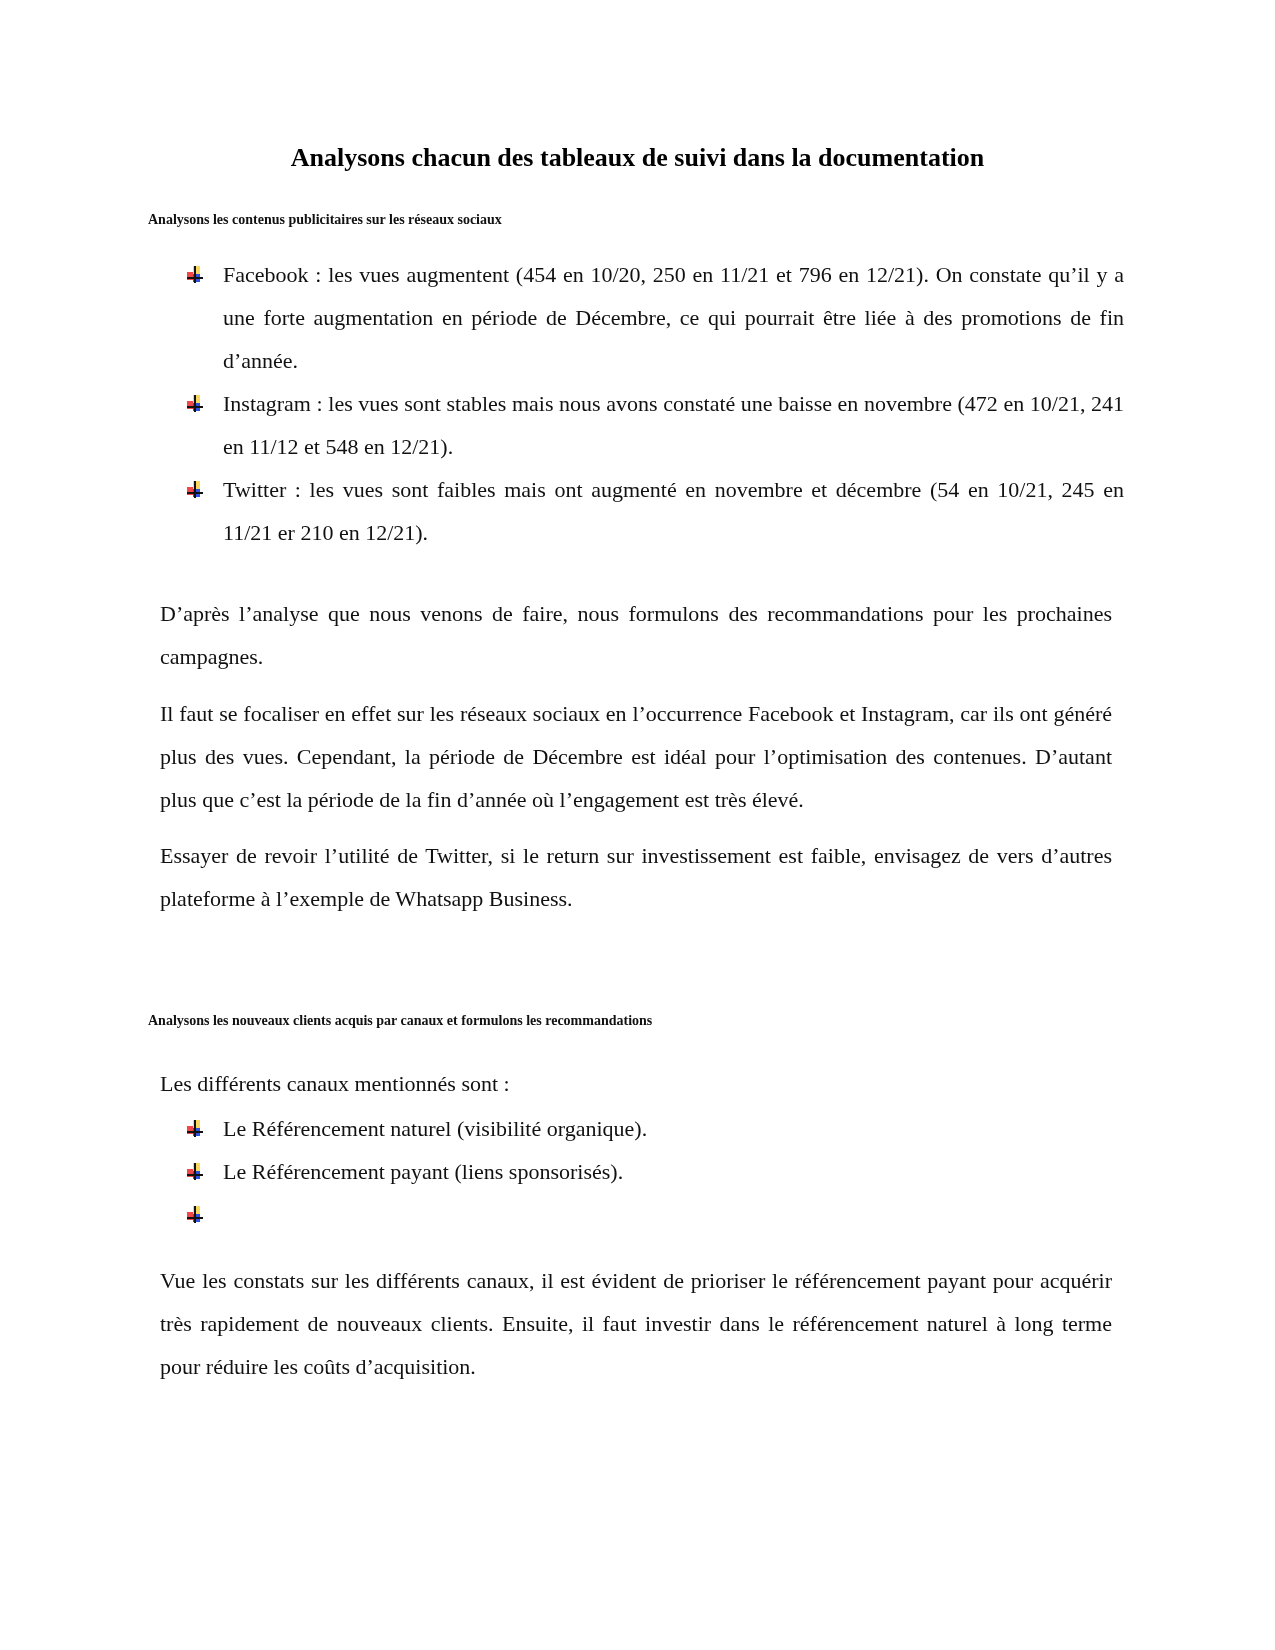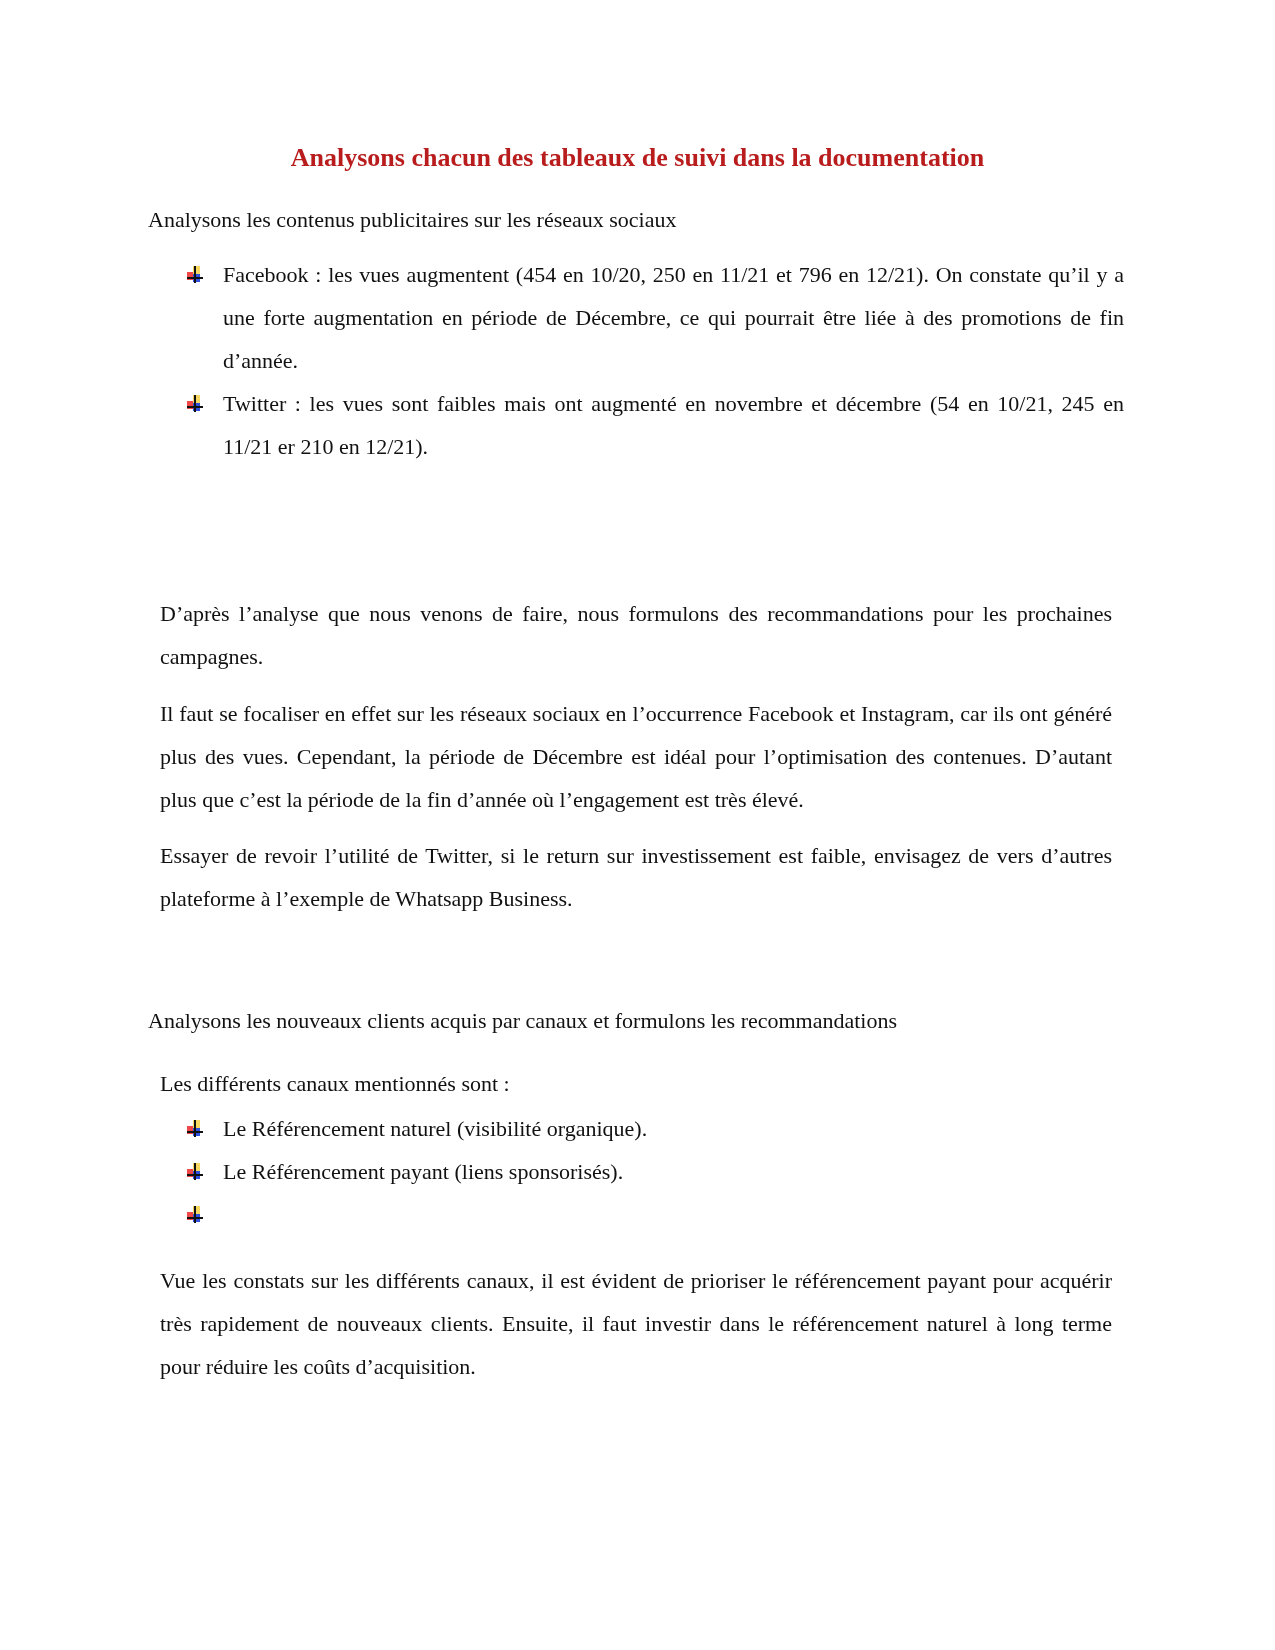--- a/index.html
+++ b/index.html
@@ -22,33 +22,33 @@
       background: #ffffff;
     }
     .title {
       position: absolute;
       left: 0;
       width: 1275px;
       top: 142px;
       text-align: center;
       font-size: 26px;
       font-weight: bold;
-      color: #b91c1c;
+      color: #000000;
       line-height: 32px;
     }
     .content {
       position: absolute;
       left: 148px;
       width: 976px;
       font-size: 22px;
       line-height: 43px;
     }
     .h2 {
-      font-weight: normal;
-      font-size: 22px;
+      font-weight: bold;
+      font-size: 14px;
       line-height: 30px;
       margin: 0;
     }
     .para {
       margin: 12px;
       text-align: justify;
     }
     .bullets {
       margin: 0;
       padding: 0;
@@ -83,20 +83,30 @@
     <ul class="bullets">
       <li class="bullet">
         <svg class="bullet-icon" viewBox="0 0 22 18">
           <rect x="4" y="6" width="6" height="8" fill="#f04848"></rect>
           <rect x="10" y="0" width="7" height="8" fill="#f8d860"></rect>
           <rect x="10" y="8" width="7" height="8" fill="#3050e0"></rect>
           <line x1="12" y1="0" x2="12" y2="17" stroke="#111" stroke-width="2"></line>
           <line x1="4" y1="12" x2="20" y2="12" stroke="#111" stroke-width="2"></line>
         </svg>
         <b>Facebook :</b><span> les vues augmentent (454 en 10/20, 250 en 11/21 et 796 en 12/21). On constate qu’il y a une forte augmentation en période de Décembre, ce qui pourrait être liée à des promotions de fin d’année.</span>
+      </li>
+      <li class="bullet">
+        <svg class="bullet-icon" viewBox="0 0 22 18">
+          <rect x="4" y="6" width="6" height="8" fill="#f04848"></rect>
+          <rect x="10" y="0" width="7" height="8" fill="#f8d860"></rect>
+          <rect x="10" y="8" width="7" height="8" fill="#3050e0"></rect>
+          <line x1="12" y1="0" x2="12" y2="17" stroke="#111" stroke-width="2"></line>
+          <line x1="4" y1="12" x2="20" y2="12" stroke="#111" stroke-width="2"></line>
+        </svg>
+        <b>Instagram :</b><span> les vues sont stables mais nous avons constaté une baisse en novembre (472 en 10/21, 241 en 11/12 et 548 en 12/21).</span>
       </li>
       <li class="bullet">
         <svg class="bullet-icon" viewBox="0 0 22 18">
           <rect x="4" y="6" width="6" height="8" fill="#f04848"></rect>
           <rect x="10" y="0" width="7" height="8" fill="#f8d860"></rect>
           <rect x="10" y="8" width="7" height="8" fill="#3050e0"></rect>
           <line x1="12" y1="0" x2="12" y2="17" stroke="#111" stroke-width="2"></line>
           <line x1="4" y1="12" x2="20" y2="12" stroke="#111" stroke-width="2"></line>
         </svg>
         <b>Twitter :</b><span> les vues sont faibles mais ont augmenté en novembre et décembre (54 en 10/21, 245 en 11/21 er 210 en 12/21).</span>

